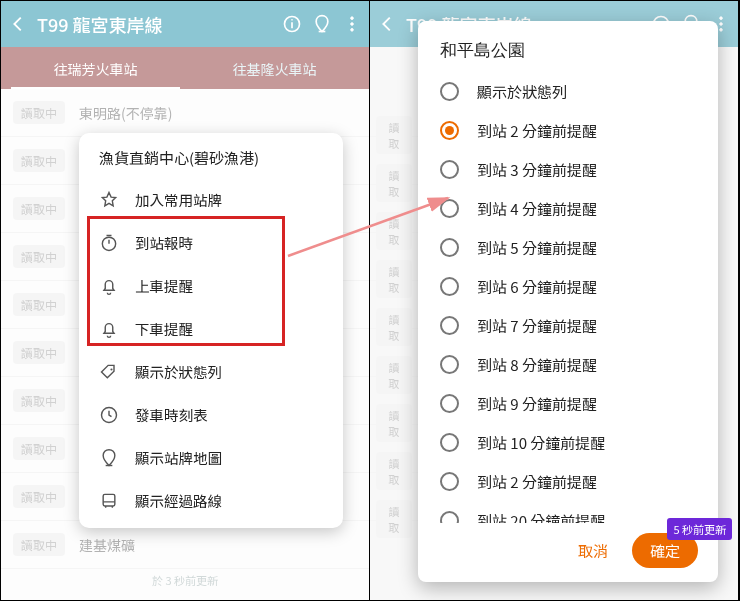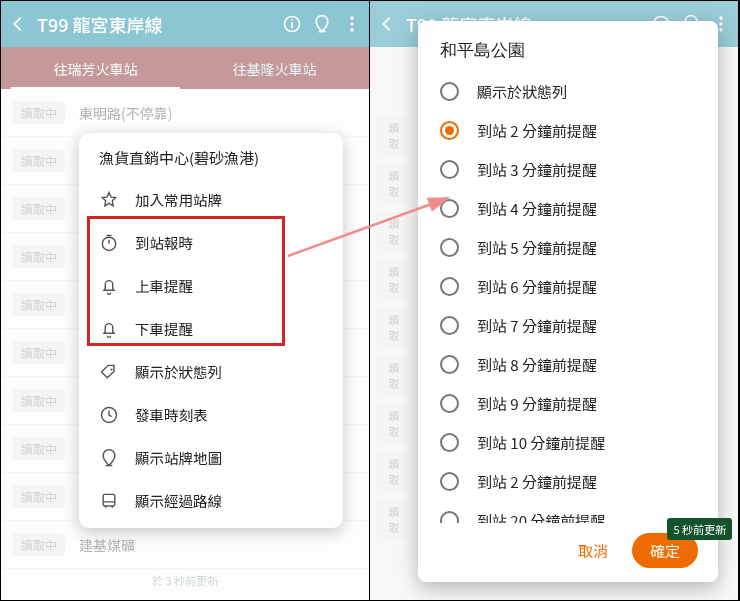--- a/index.html
+++ b/index.html
@@ -485,21 +485,21 @@
             <span class="radio"></span>
             <span>到站 20 分鐘前提醒</span>
           </div>
       </div>
       <div class="dlg-actions">
         <span class="btn-text">取消</span>
         <span class="btn-filled">確定</span>
       </div>
     </div>
 
-    <div style="position:absolute; right:6px; bottom:60px; background:#14532d; color:#fff; font-size:11px; padding:3px 6px; border-radius:3px;">5 秒前更新</div>
+    <div style="position:absolute; right:6px; bottom:60px; background:#6d28d9; color:#fff; font-size:11px; padding:3px 6px; border-radius:3px;">5 秒前更新</div>
   </div>
 
   <svg class="arrow" style="left:0; top:0;" width="740" height="601">
     <defs>
       <marker id="ah" markerWidth="10" markerHeight="10" refX="8" refY="3" orient="auto">
         <path d="M0,0 L9,3 L0,6 z" fill="#ef8d8d"></path>
       </marker>
     </defs>
     <line x1="288" y1="256" x2="448" y2="198" stroke="#ef8d8d" stroke-width="2.5" marker-end="url(#ah)"></line>
   </svg>

